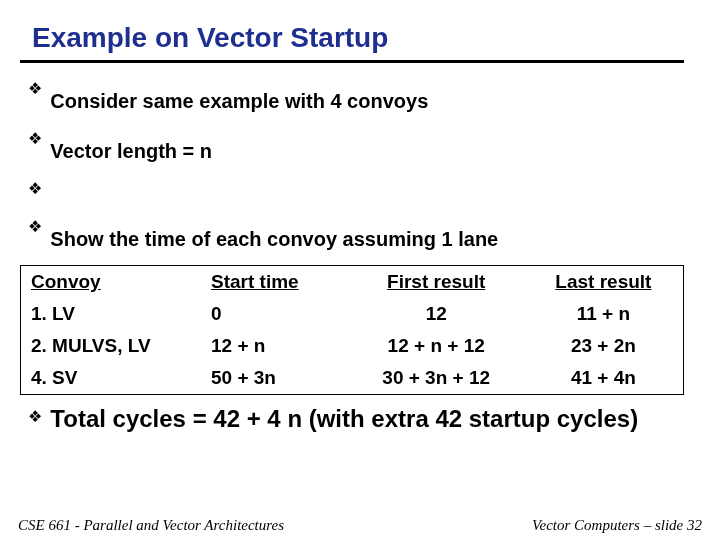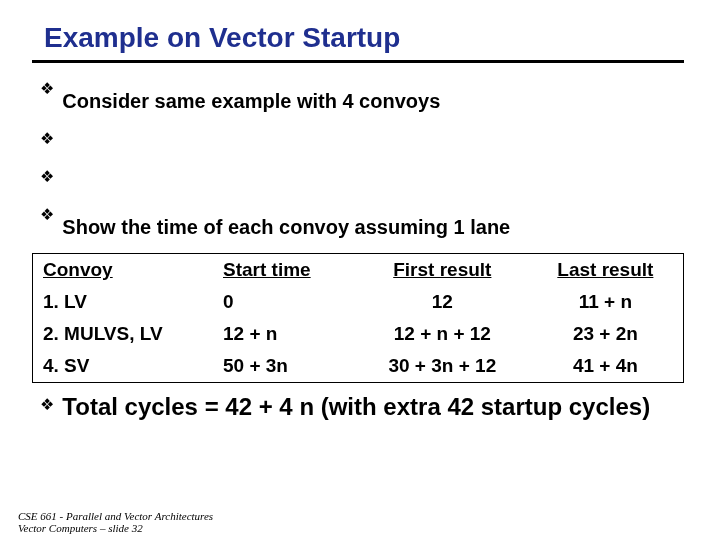--- a/index.html
+++ b/index.html
@@ -8,21 +8,21 @@
     width: 720px;
     height: 540px;
     background: #fff;
     font-family: Arial, Helvetica, sans-serif;
     color: #000;
   }
   .slide {
     box-sizing: border-box;
     width: 720px;
     height: 540px;
-    padding: 18px 36px 0 32px;
+    padding: 18px 36px 0 20px;
     position: relative;
   }
   .title {
     font-size: 28px;
     font-weight: bold;
     color: #1f2f8f;
     margin: 4px 0 6px 12px;
   }
   .title-rule {
     border: none;
@@ -81,41 +81,41 @@
     font-weight: bold;
   }
   .footer {
     position: absolute;
     left: 0;
     right: 0;
     bottom: 6px;
     display: flex;
     justify-content: space-between;
     font-style: italic;
-    font-size: 11px;
+    font-size: 15px;
     padding: 0 18px;
     font-family: "Times New Roman", Times, serif;
-    flex-direction: column;
   }
 </style>
 </head>
 <body>
 
 <div class="slide">
 
   <div class="title">Example on Vector Startup</div>
   <hr class="title-rule">
 
   <div class="bullets">
     <div class="bullet-row">
       <span class="diamond">❖</span>
       <span class="bullet-text">Consider same example with 4 convoys</span>
     </div>
     <div class="bullet-row">
       <span class="diamond">❖</span>
+      <span class="bullet-text">Vector length = n</span>
     </div>
     <div class="bullet-row">
       <span class="diamond">❖</span>
     </div>
     <div class="bullet-row">
       <span class="diamond">❖</span>
       <span class="bullet-text">Show the time of each convoy assuming 1 lane</span>
     </div>
   </div>
 

